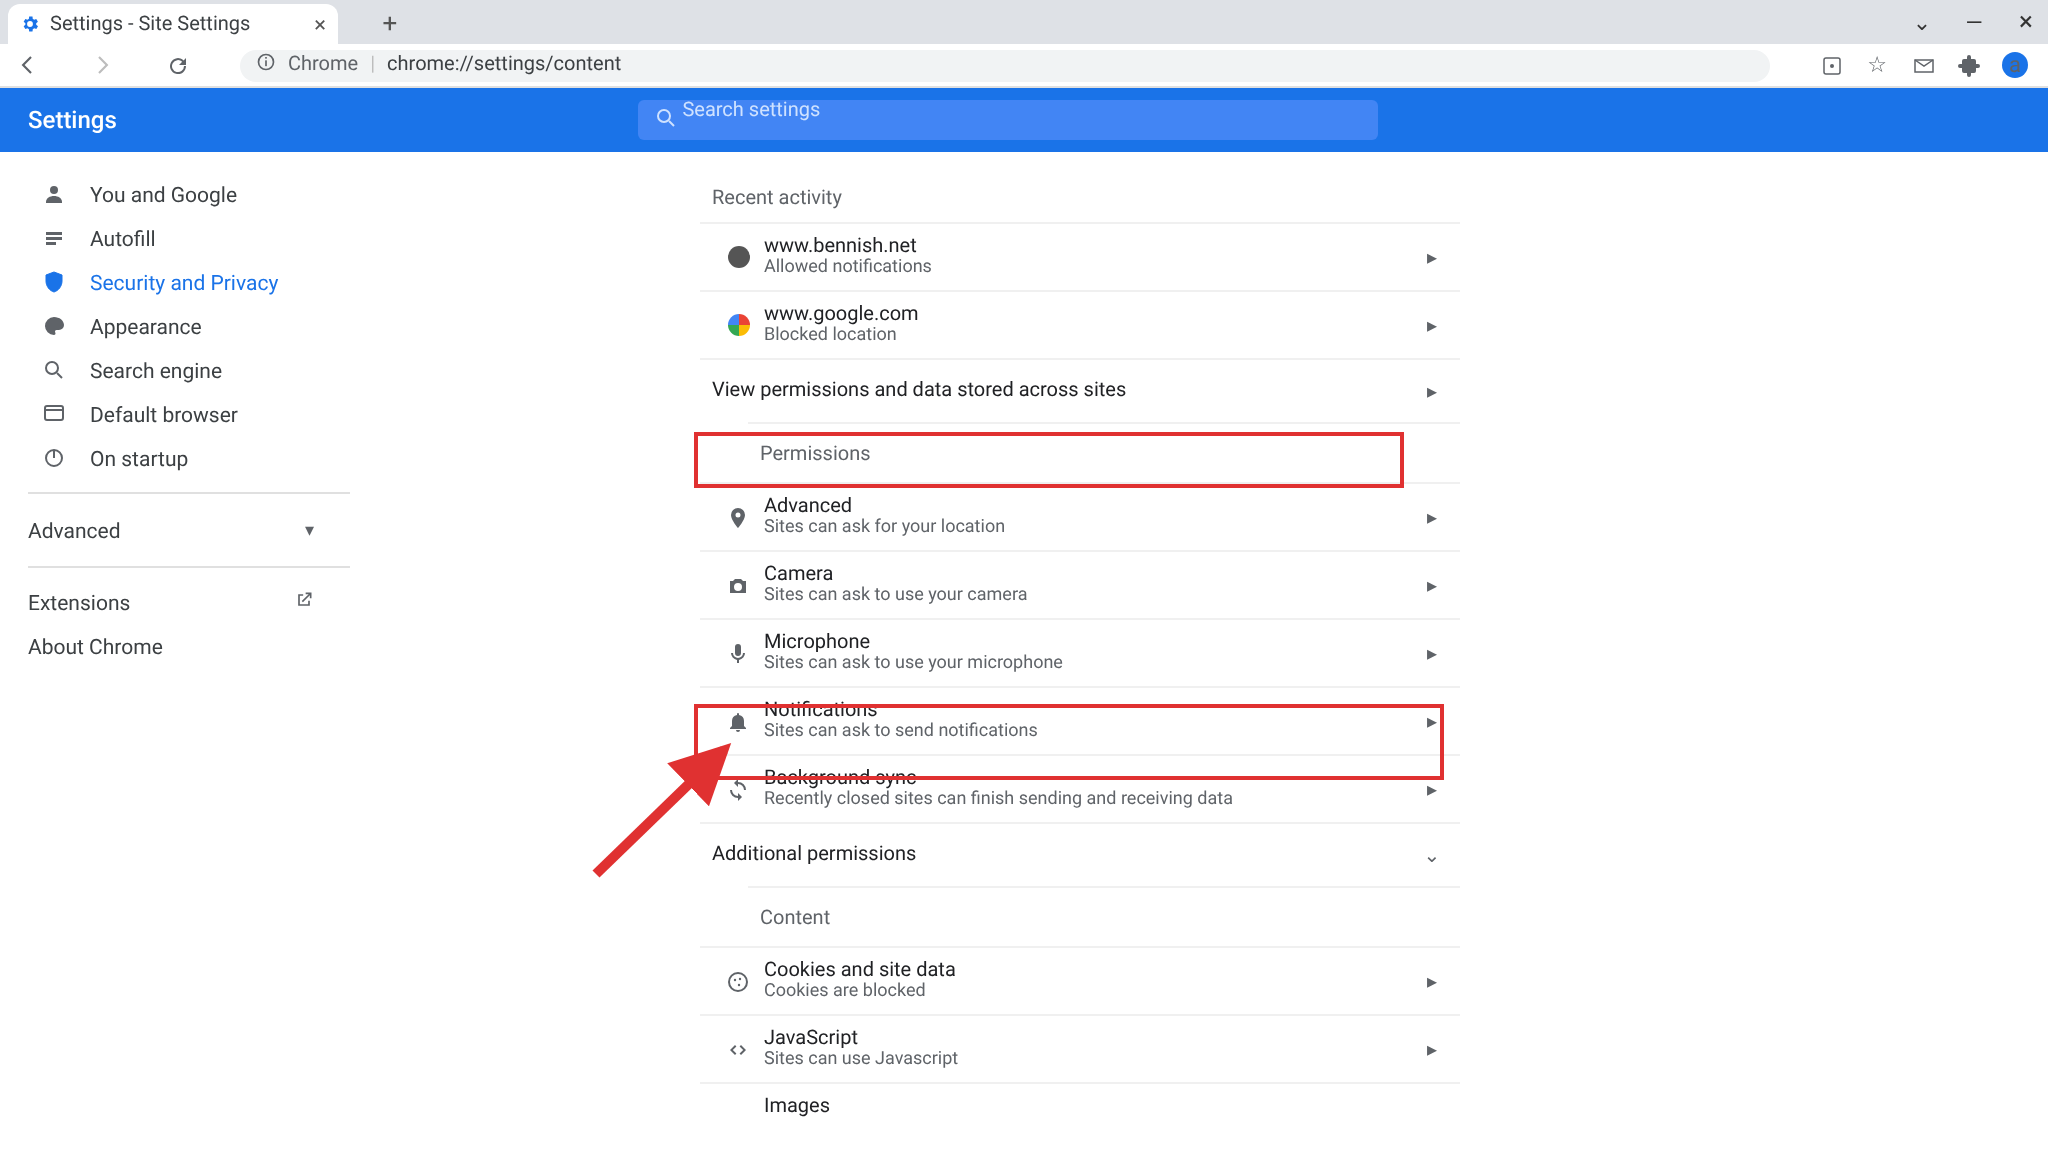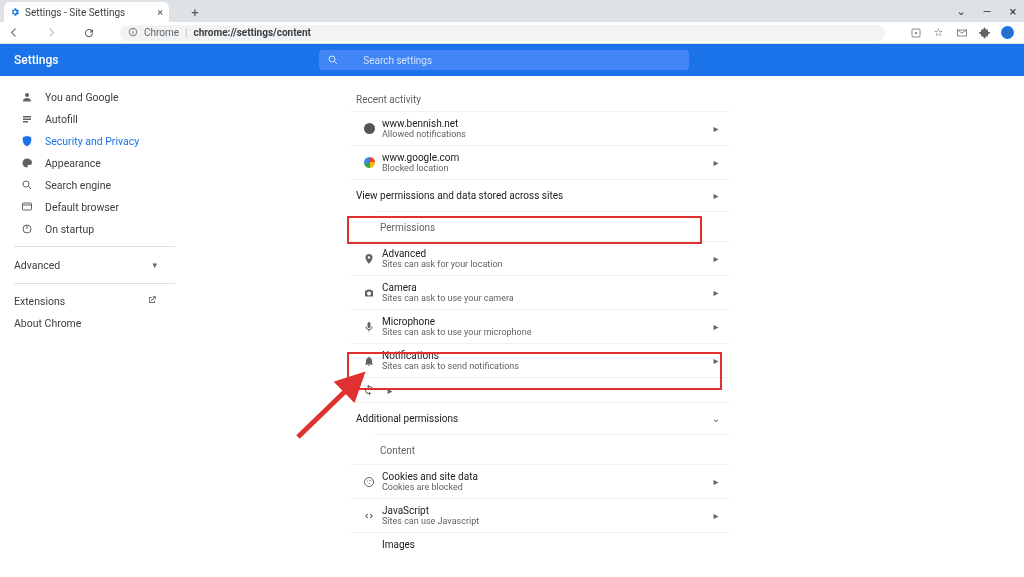--- a/index.html
+++ b/index.html
@@ -12,29 +12,29 @@
   .tab .close { margin-left: auto; font-size: 11px; color: #555; }
   .new-tab { width: 20px; height: 20px; display: flex; align-items: center; justify-content: center; font-size: 13px; color: #555; }
   .window-controls { position: absolute; right: 4px; top: 0; height: 22px; display: flex; align-items: center; gap: 12px; font-size: 11px; color: #333; }
   .window-controls span { width: 14px; text-align: center; }
 
   .addr-bar { height: 22px; background: #fff; border-bottom: 1px solid #e0e0e0; display: flex; align-items: center; padding: 0 6px; gap: 24px; }
   .nav-btn { width: 14px; height: 14px; display: flex; align-items: center; justify-content: center; color: #5f6368; font-size: 12px; }
   .nav-btn.disabled { color: #bdbdbd; }
   .omnibox { flex: 1; height: 16px; background: #f1f3f4; border-radius: 8px; display: flex; align-items: center; padding: 0 8px; font-size: 10px; color: #5f6368; gap: 6px; }
   .omnibox .prefix { color: #5f6368; }
-  .omnibox .path { color: #3c4043; font-weight: bold; }
+  .omnibox .path { color: #3c4043; }
   .toolbar-icons { display: flex; align-items: center; gap: 10px; padding-right: 4px; }
   .toolbar-icons span { width: 13px; height: 13px; display: inline-flex; align-items: center; justify-content: center; color: #5f6368; font-size: 11px; }
   .avatar { width: 13px; height: 13px; border-radius: 50%; background: #1a73e8; color: #fff; font-size: 8px; display: flex; align-items: center; justify-content: center; }
 
   
   .settings-header { height: 28px; background: #1a73e8; display: flex; align-items: center; padding: 16px 14px; color: #fff; }
   .settings-title { font-size: 12px; font-weight: 500; }
-  .search-wrap { margin-left: auto; margin-right: auto; width: 370px; height: 20px; background: #4285f4; border-radius: 3px; display: flex; align-items: center; padding: 0 8px; gap: 24px; position: relative; left: -30px; }
+  .search-wrap { margin-left: auto; margin-right: auto; width: 370px; height: 20px; background: #4285f4; border-radius: 3px; display: flex; align-items: flex-start; padding: 0 8px; gap: 2px; position: relative; left: -30px; }
   .search-wrap .mag { color: #cfe2ff; }
   .search-wrap input { background: transparent; border: none; outline: none; color: #cfe2ff; font-size: 10px; flex: 1; }
   .search-wrap input::placeholder { color: #cfe2ff; }
 
   
   .settings-body { display: flex; height: calc(577px - 22px - 22px - 28px); }
   .sidebar { width: 175px; padding-top: 10px; font-size: 10.5px; color: #3c4043; }
   .side-item { height: 22px; display: flex; align-items: center; gap: 12px; padding: 0 0 0 20px; border-radius: 0 11px 11px 0; cursor: pointer; }
   .side-item.selected { color: #1a73e8; }
   .side-item.selected .side-icon svg { fill: #1a73e8; stroke: #1a73e8; }
@@ -312,20 +312,24 @@
           <span class="row-sub">Sites can ask to send notifications</span>
         </span>
         <span class="row-arrow">▸</span>
       </div>
       <div class="row">
         <span class="row-icon">
             <svg viewBox="0 0 24 24">
               <path d="M12 4V1L8 5l4 4V6a6 6 0 0 1 6 6h2a8 8 0 0 0-8-8zm0 14a6 6 0 0 1-6-6H4a8 8 0 0 0 8 8v3l4-4-4-4z"></path>
             </svg>
           </span>
+        <span class="row-text">
+          <span class="row-title">Background sync</span>
+          <span class="row-sub">Recently closed sites can finish sending and receiving data</span>
+        </span>
         <span class="row-arrow">▸</span>
       </div>
 
       <div class="row single">
         <span class="row-text">
             <span class="row-title">Additional permissions</span>
           </span>
         <span class="row-arrow">⌄</span>
       </div>
 

